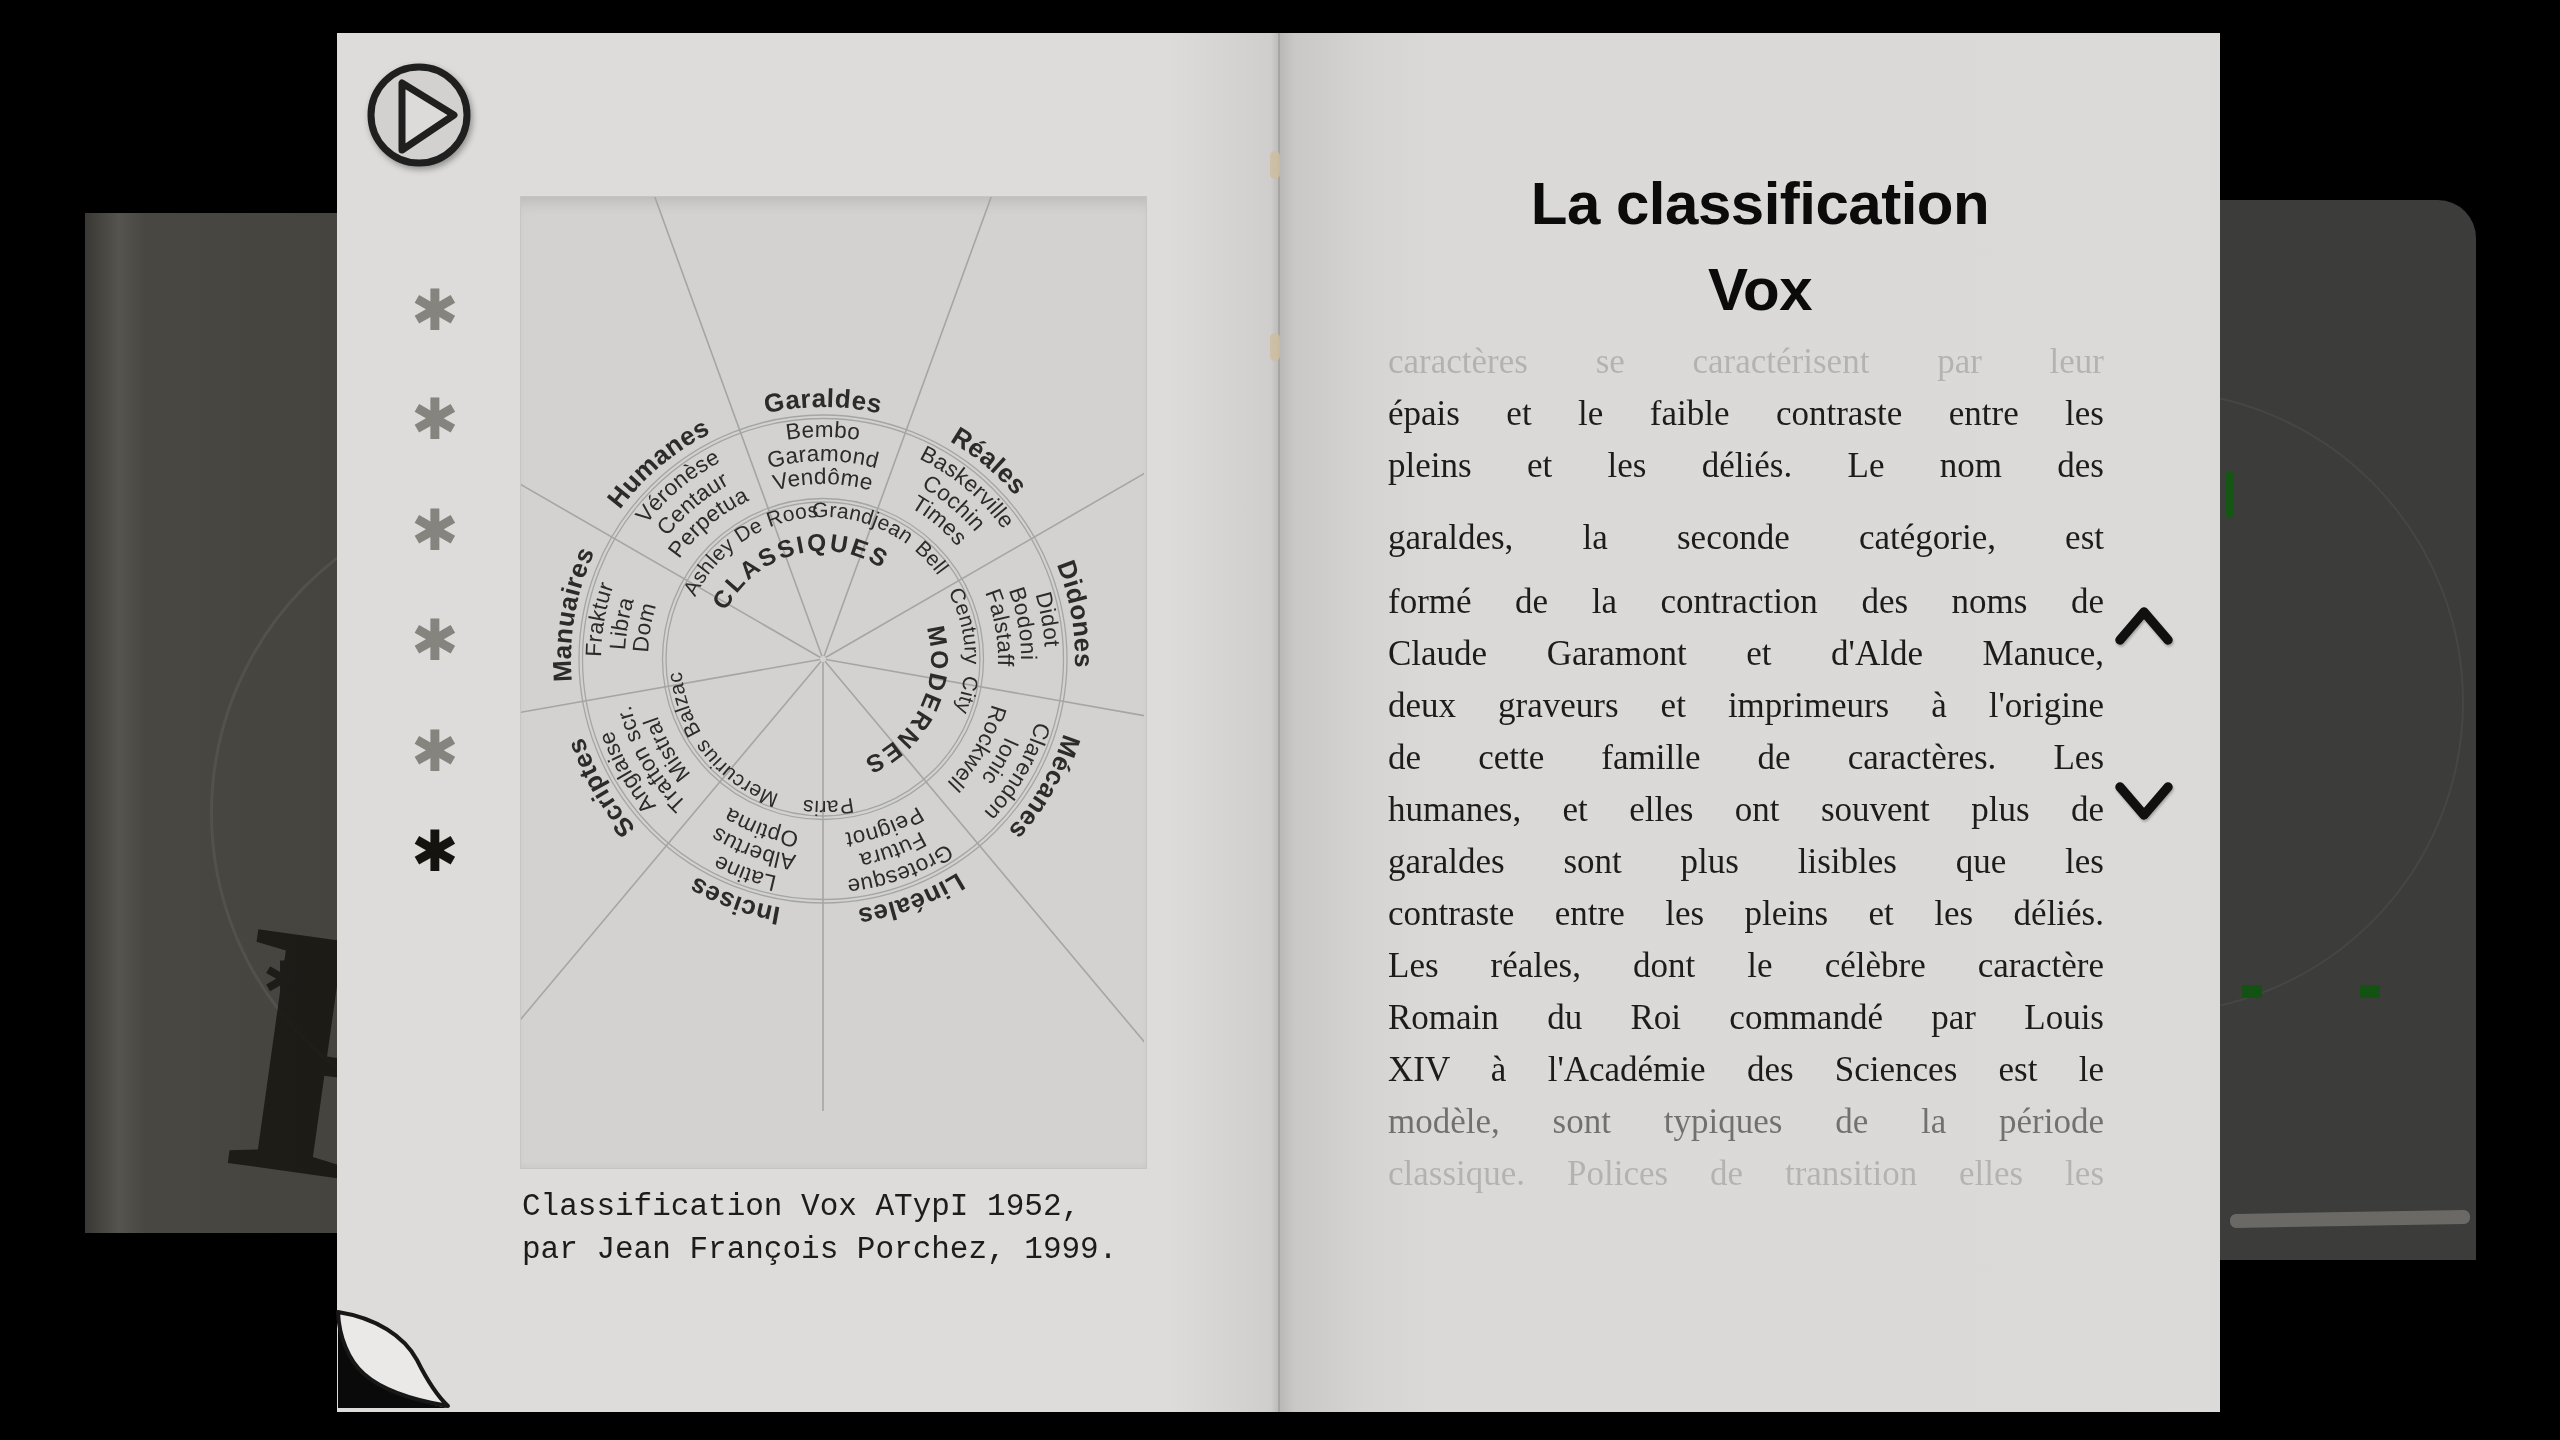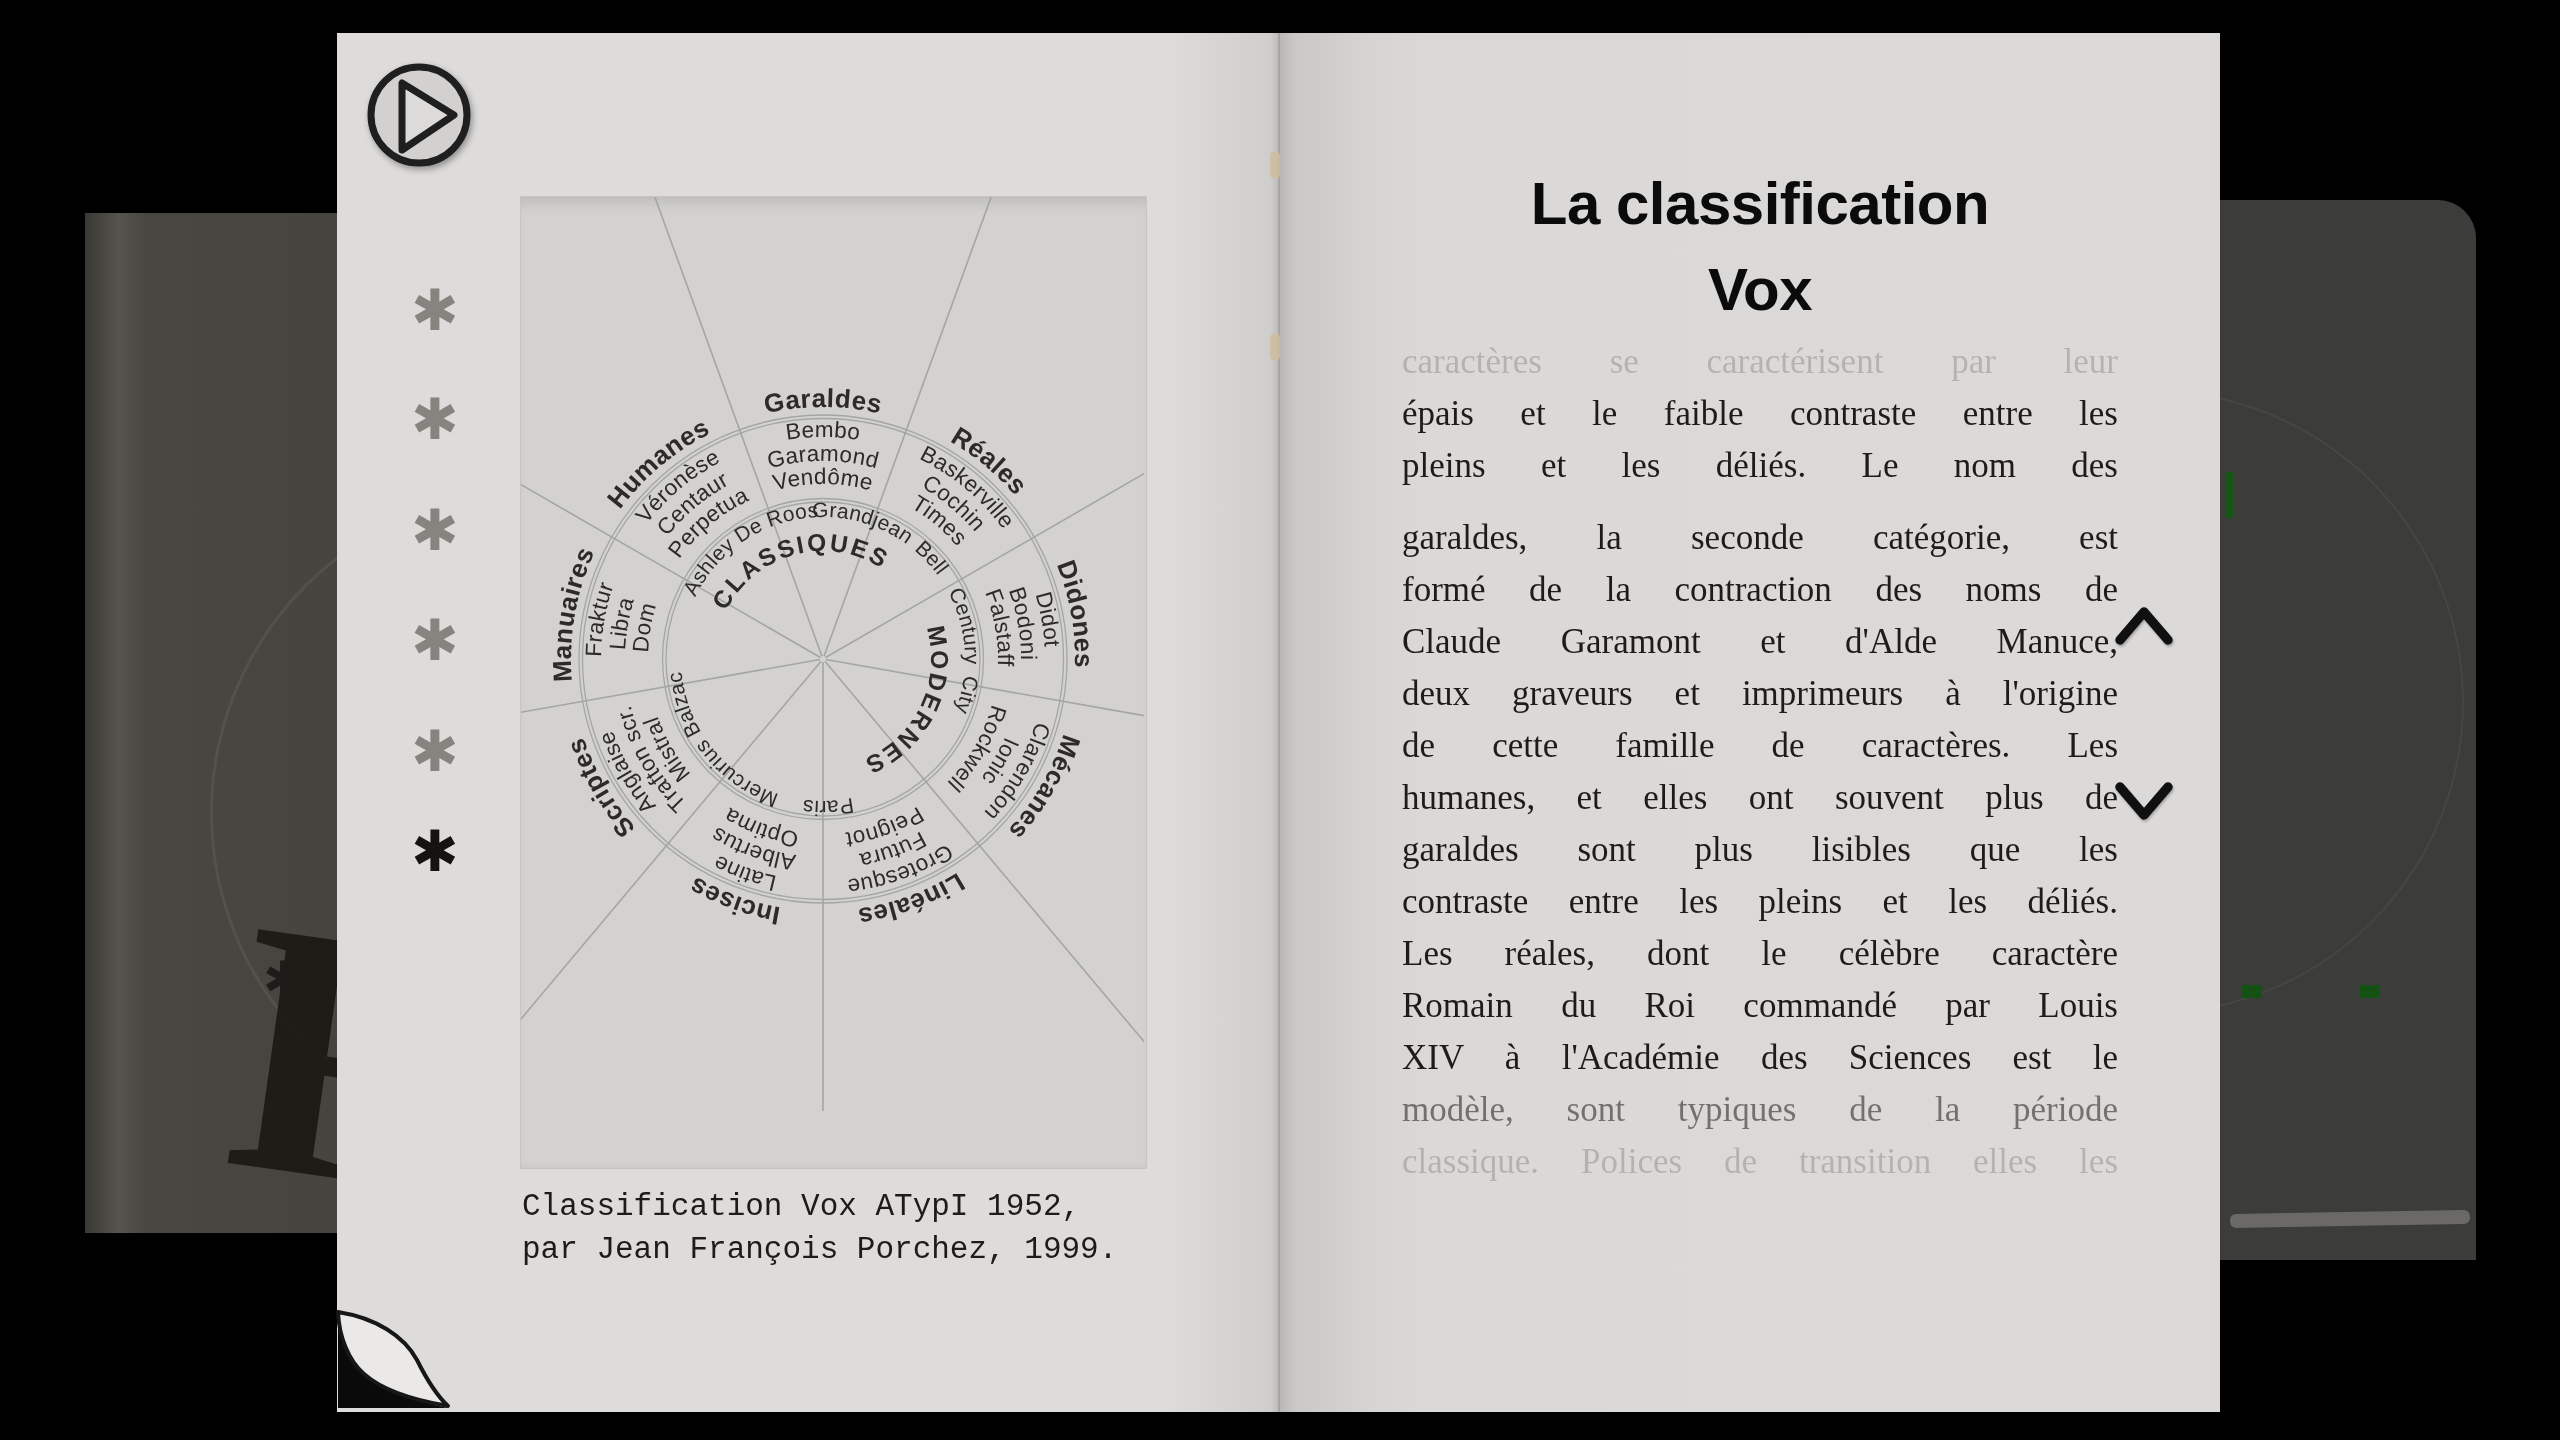--- a/index.html
+++ b/index.html
@@ -51,21 +51,21 @@
 
   
   #figure-panel{left:183px;top:163px;width:625px;height:971px;background:#d3d2d0;
     border:1px solid #c6c5c3;box-shadow:inset 0 14px 16px -10px rgba(0,0,0,.13), inset 0 -6px 10px -8px rgba(0,0,0,.1);}
   #figure-caption{left:185px;top:1152px;width:600px;font-family:Liberation Mono, monospace;
     font-size:31px;line-height:43px;color:#1d1c1a;}
 
   
   #page-title{left:80px;top:128px;width:800px;text-align:center;font-weight:bold;
     font-size:60px;line-height:86px;letter-spacing:-.5px;color:#0b0b0b;}
-  #body-text{left:122px;top:303px;width:716px;font-family:"Liberation Serif",serif;
+  #body-text{left:108px;top:303px;width:716px;font-family:"Liberation Serif",serif;
     font-size:35px;line-height:52px;color:#1d1c1a;cursor:default;}
   .body-line{text-align:justify;text-align-last:justify;white-space:nowrap;}
 </style>
 </head>
 <body>
 
 <div id="stage">
 
   <div class="abs" id="backdrop-left-cover">
     <div class="emblem-ring"></div>
@@ -205,21 +205,21 @@
     <div class="abs" id="page-title-wrap" style="left:943px;top:0;width:940px;height:1179px;">
       <div class="abs" id="page-title">
         <div>La classification</div>
         <div>Vox</div>
       </div>
       <div class="abs" id="body-text">
           <div class="body-line" style="opacity: 0.2;">caractères se caractérisent par leur</div>
           <div class="body-line" style="opacity: 1;">épais et le faible contraste entre les</div>
           <div class="body-line" style="opacity: 1;">pleins et les déliés. Le nom des</div>
           <div class="body-line" style="opacity: 1; margin-top: 20px;">garaldes, la seconde catégorie, est</div>
-          <div class="body-line" style="opacity: 1;">formé de la contraction des noms de</div>
+          <div class="body-line" style="opacity: 1; margin-top: 12px;">formé de la contraction des noms de</div>
           <div class="body-line" style="opacity: 1;">Claude Garamont et d'Alde Manuce,</div>
           <div class="body-line" style="opacity: 1;">deux graveurs et imprimeurs à l'origine</div>
           <div class="body-line" style="opacity: 1;">de cette famille de caractères. Les</div>
           <div class="body-line" style="opacity: 1;">humanes, et elles ont souvent plus de</div>
           <div class="body-line" style="opacity: 1;">garaldes sont plus lisibles que les</div>
           <div class="body-line" style="opacity: 1;">contraste entre les pleins et les déliés.</div>
           <div class="body-line" style="opacity: 1;">Les réales, dont le célèbre caractère</div>
           <div class="body-line" style="opacity: 1;">Romain du Roi commandé par Louis</div>
           <div class="body-line" style="opacity: 1;">XIV à l'Académie des Sciences est le</div>
           <div class="body-line" style="opacity: 0.55;">modèle, sont typiques de la période</div>

